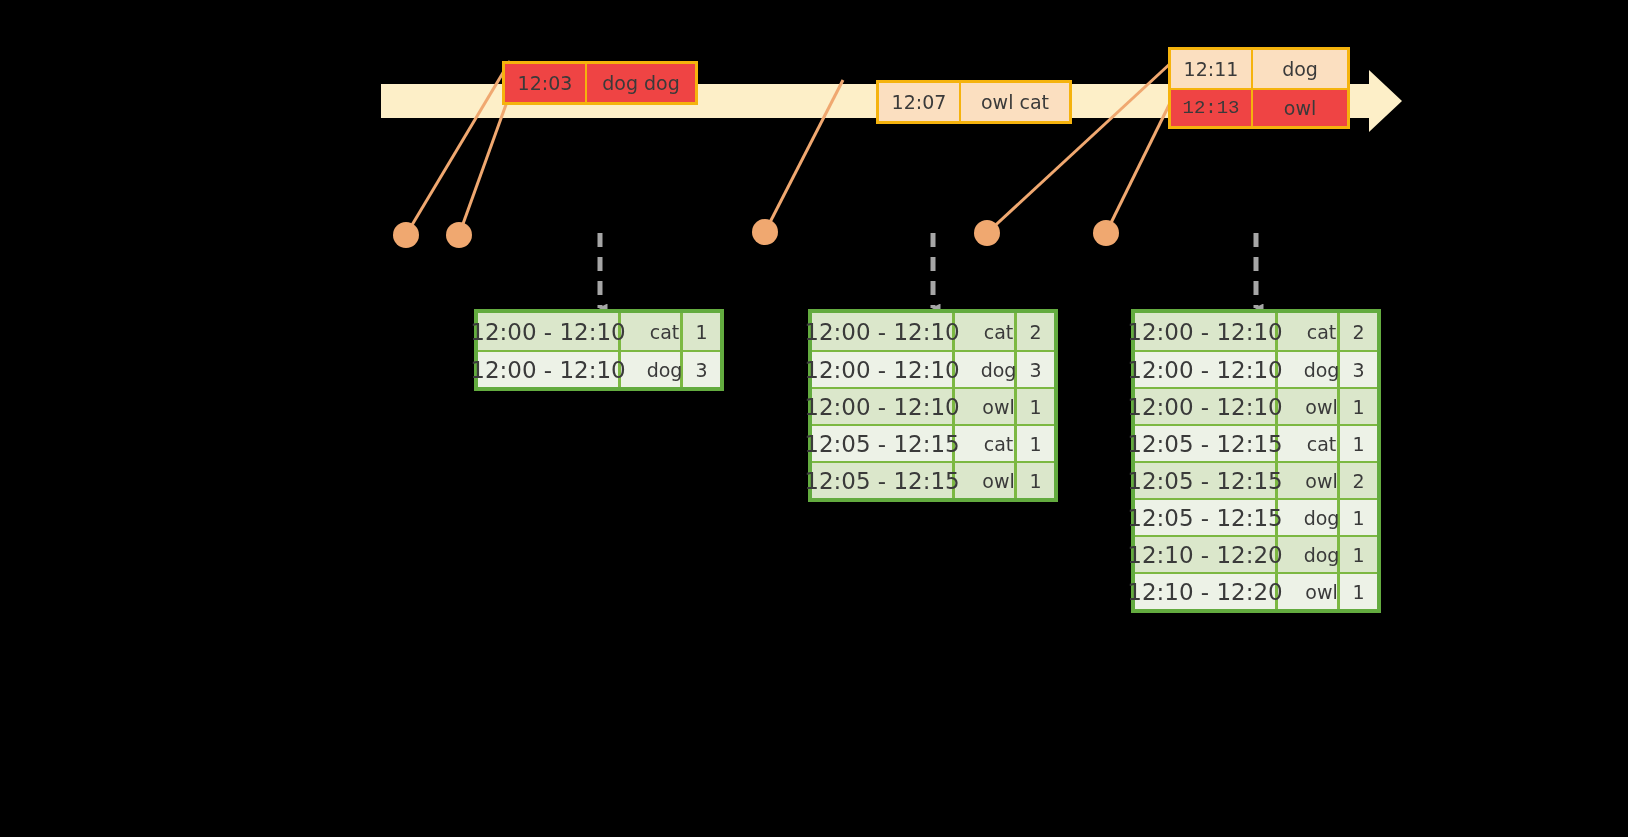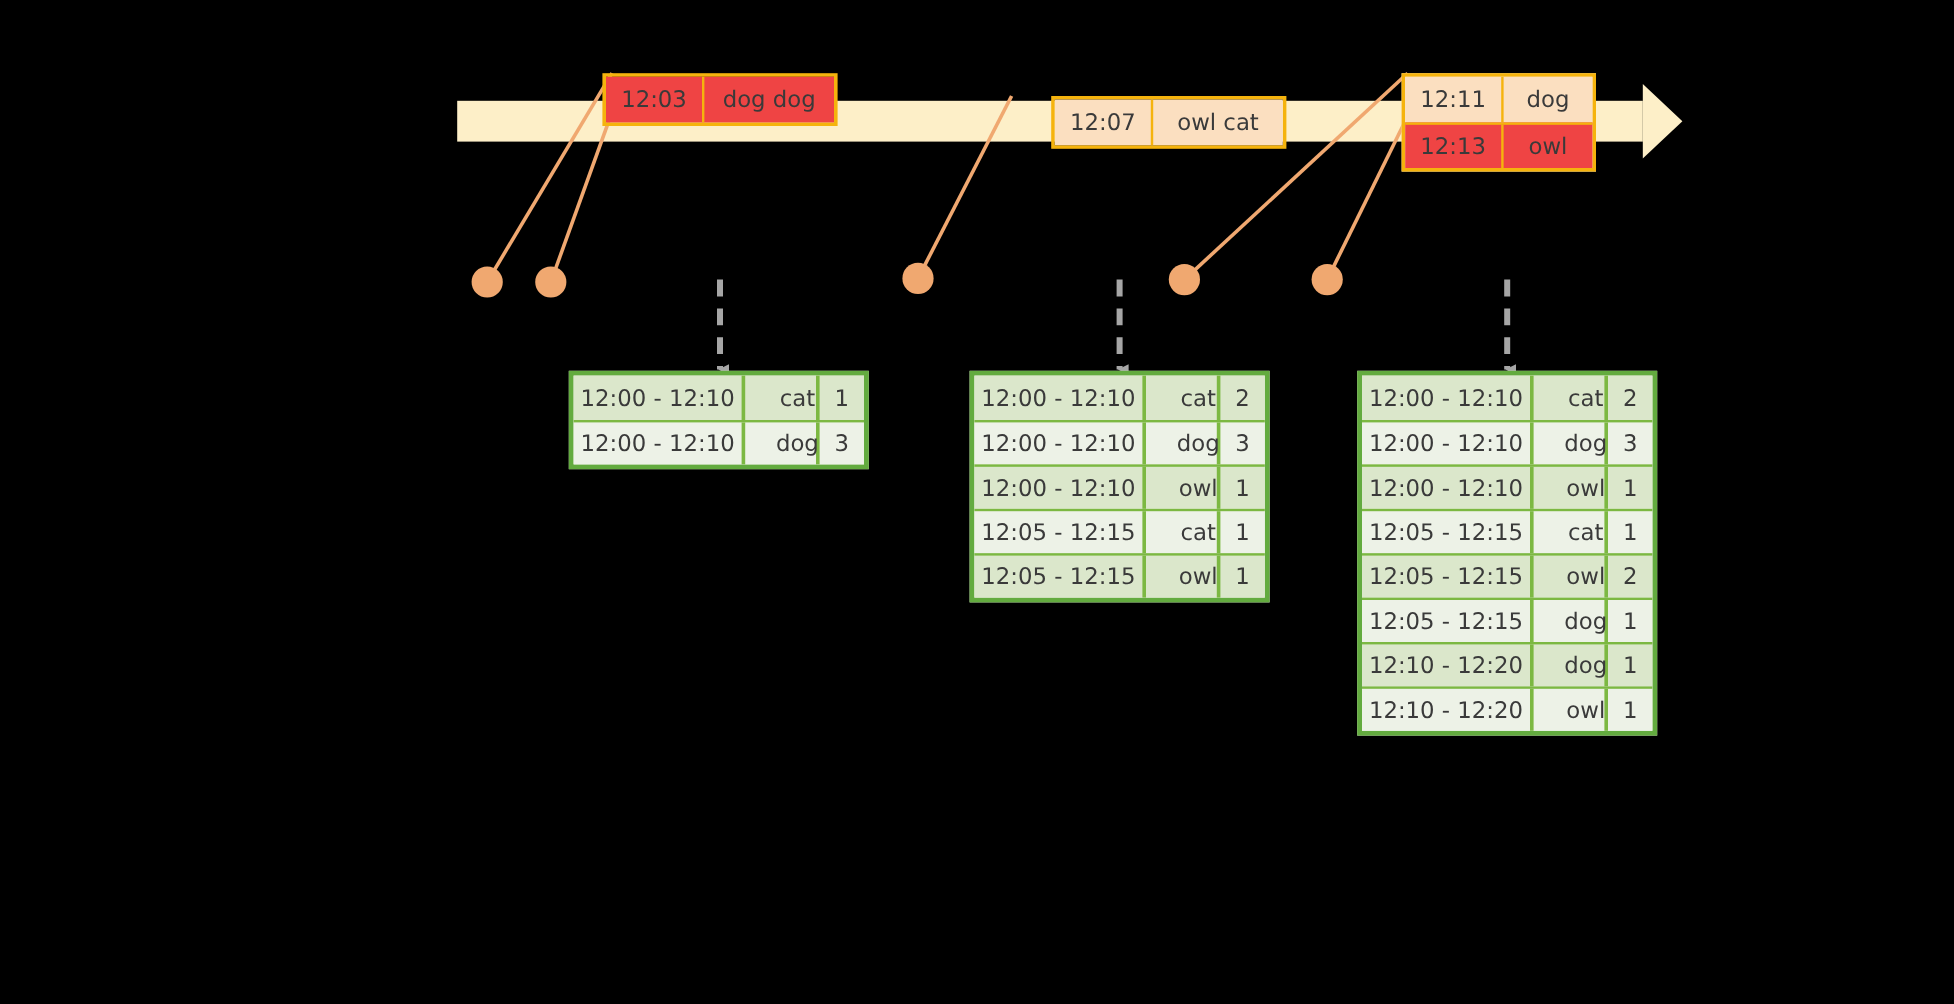--- a/index.html
+++ b/index.html
@@ -80,21 +80,21 @@
   }
   .res-row + .res-row { border-top: 2px solid #7cb842; }
   .res-row.shade-a { background: #dbe7cb; }
   .res-row.shade-b { background: #edf2e7; }
   .res-window {
     display: flex;
     align-items: center;
     justify-content: center;
     border-right: 3px solid #7cb842;
     box-sizing: border-box;
-    font-size: 19px;
+    font-size: 23px;
     color: #3a3a3a;
     white-space: nowrap;
   }
   .res-key {
     display: flex;
     align-items: center;
     justify-content: center;
     border-right: 3px solid #7cb842;
     box-sizing: border-box;
     font-size: 19px;
@@ -157,27 +157,27 @@
           <div class="ev-time" style="width: 82px;">12:03</div>
           <div class="ev-val">dog dog</div>
         </div>
       </div>
       <div class="event-group" style="left: 876px; top: 80px; width: 196px;">
         <div class="event-row shade-a">
           <div class="ev-time" style="width: 82px;">12:07</div>
           <div class="ev-val">owl cat</div>
         </div>
       </div>
-      <div class="event-group" style="left: 1168px; top: 61px; width: 162px;">
+      <div class="event-group" style="left: 1168px; top: 47px; width: 182px;">
         <div class="event-row shade-a">
           <div class="ev-time" style="width: 82px;">12:11</div>
           <div class="ev-val">dog</div>
         </div>
         <div class="event-row shade-b">
-          <div class="ev-time" style="width: 82px;">12:13</div>
+          <div class="ev-time" style="width: 82px; font-family: Liberation Mono, monospace;">12:13</div>
           <div class="ev-val">owl</div>
         </div>
       </div>
     </div>
   <div id="table-layer">
       <div class="result-table" style="left: 474px; top: 309px; width: 250px;">
         <div class="res-row shade-a">
           <div class="res-window" style="width: 143px;">12:00 - 12:10</div>
           <div class="res-key" style="width: 62px;">cat</div>
           <div class="res-count">1</div>

